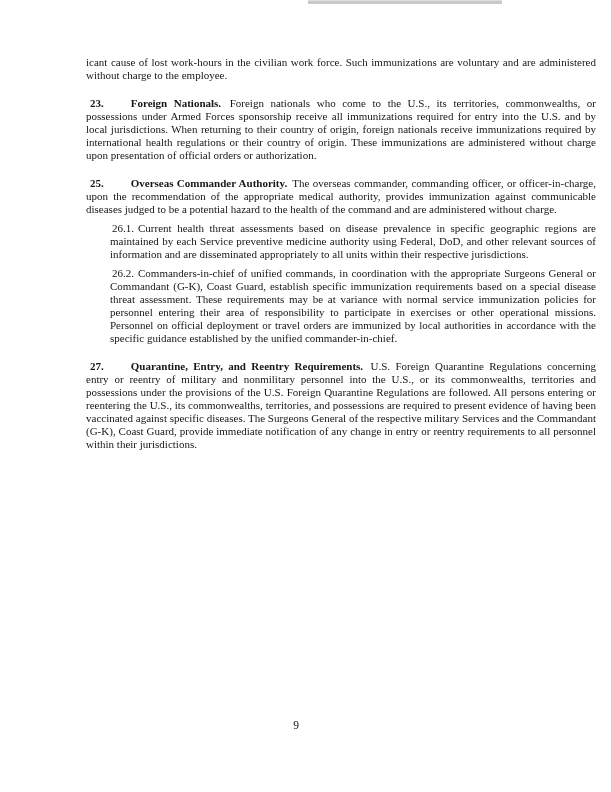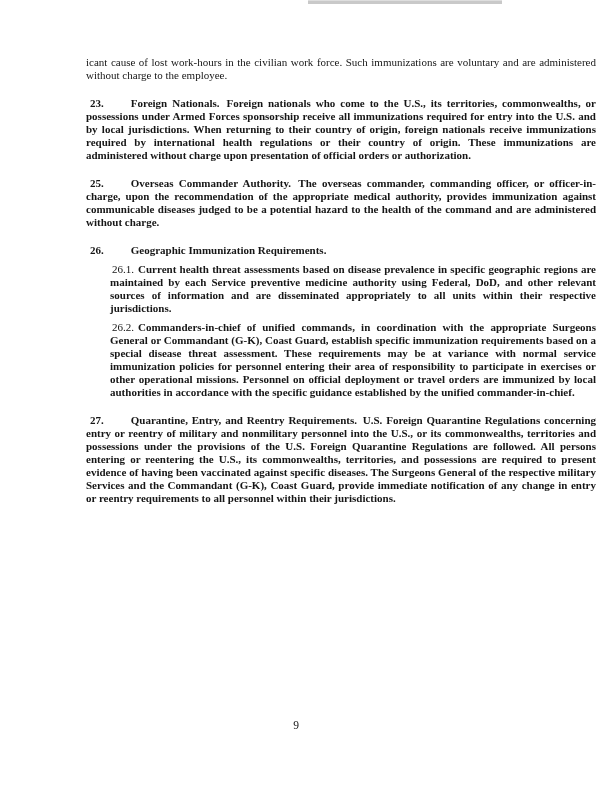--- a/index.html
+++ b/index.html
@@ -49,21 +49,21 @@
   .pnum {
     font-weight: bold;
     margin-right: 4px;
   }
   .ptitle {
     font-weight: bold;
     margin-right: 2px;
     padding-left: 23px;
   }
   .pbody {
-    font-weight: bold;
+    font-weight: normal;
   }
   p.subpara {
     margin-top: 6px;
     margin-left: 24px;
     text-indent: 2px;
   }
   .spnum {
     margin-right: 4px;
   }
   p.section-heading {
@@ -90,21 +90,20 @@
 
   <div class="content">
 
     <p class="intro">icant cause of lost work-hours in the civilian work force. Such immunizations are voluntary and are administered without charge to the employee.</p>
 
     <p class="main"><b class="pnum">23.</b><b class="ptitle">Foreign Nationals.</b> <span class="pbody">Foreign nationals who come to the U.S., its territories, commonwealths, or possessions under Armed Forces sponsorship receive all immunizations required for entry into the U.S. and by local jurisdictions. When returning to their country of origin, foreign nationals receive immunizations required by international health regulations or their country of origin. These immunizations are administered without charge upon presentation of official orders or authorization.</span></p>
 
 
     <p class="main"><b class="pnum">25.</b><b class="ptitle">Overseas Commander Authority.</b> <span class="pbody">The overseas commander, commanding officer, or officer-in-charge, upon the recommendation of the appropriate medical authority, provides immunization against communicable diseases judged to be a potential hazard to the health of the command and are administered without charge.</span></p>
 
-    <p class="main"><b class="pnum">26.</b><b class="ptitle">Geographic Immunization Requirements.</b></p>
 
     <p class="subpara"><span class="spnum">26.1.</span><span class="pbody">Current health threat assessments based on disease prevalence in specific geographic regions are maintained by each Service preventive medicine authority using Federal, DoD, and other relevant sources of information and are disseminated appropriately to all units within their respective jurisdictions.</span></p>
 
     <p class="subpara"><span class="spnum">26.2.</span><span class="pbody">Commanders-in-chief of unified commands, in coordination with the appropriate Surgeons General or Commandant (G-K), Coast Guard, establish specific immunization requirements based on a special disease threat assessment. These requirements may be at variance with normal service immunization policies for personnel entering their area of responsibility to participate in exercises or other operational missions. Personnel on official deployment or travel orders are immunized by local authorities in accordance with the specific guidance established by the unified commander-in-chief.</span></p>
 
     <p class="main"><b class="pnum">27.</b><b class="ptitle">Quarantine, Entry, and Reentry Requirements.</b> <span class="pbody">U.S. Foreign Quarantine Regulations concerning entry or reentry of military and nonmilitary personnel into the U.S., or its commonwealths, territories and possessions under the provisions of the U.S. Foreign Quarantine Regulations are followed. All persons entering or reentering the U.S., its commonwealths, territories, and possessions are required to present evidence of having been vaccinated against specific diseases. The Surgeons General of the respective military Services and the Commandant (G-K), Coast Guard, provide immediate notification of any change in entry or reentry requirements to all personnel within their jurisdictions.</span></p>
 
 
 
 

